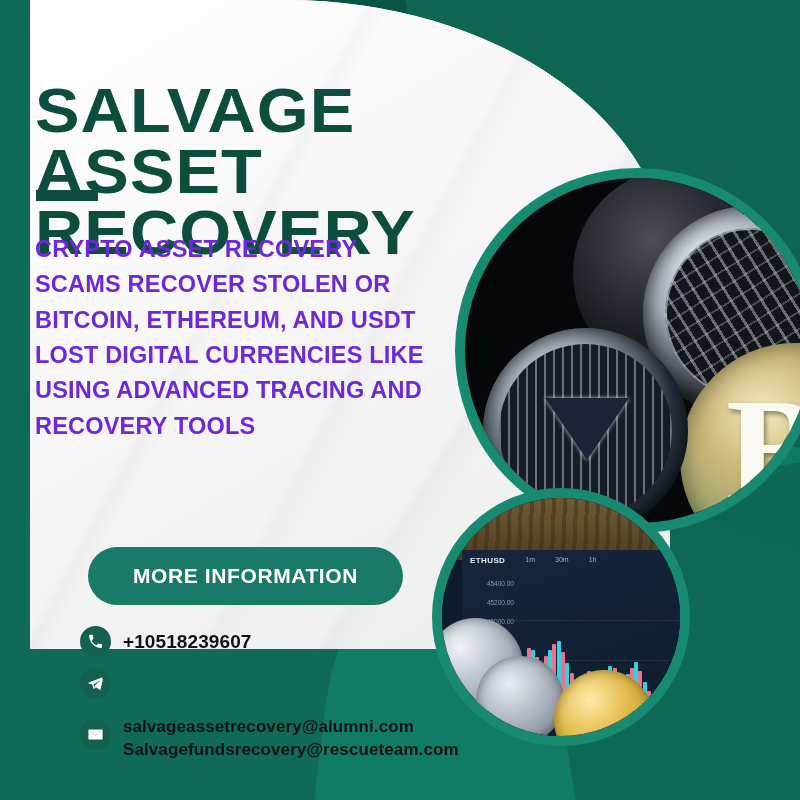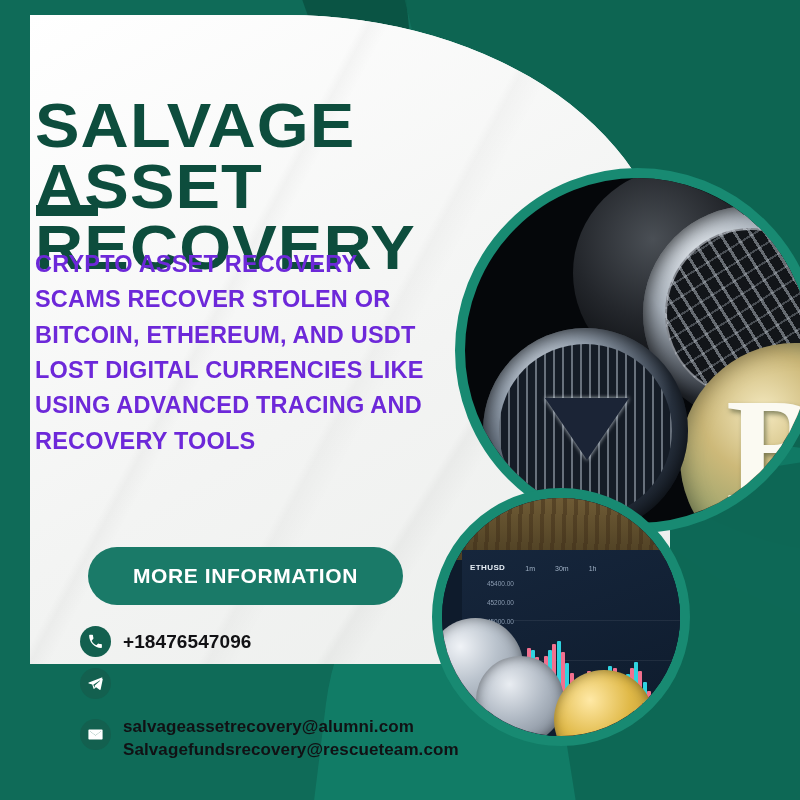--- a/index.html
+++ b/index.html
@@ -41,21 +41,21 @@
   .shape-e{
     left:560px;top:470px;width:420px;height:430px;
     background:#0c6351;
     border-radius:55% 0 0 0;
     transform:rotate(-9deg);
     opacity:.8;
   }
 
   
   .card{
-    position:absolute;left:30px;top:15px;width:640px;height:649px;
+    position:absolute;left:30px;top:0;width:640px;height:649px;
     background:#f7f8f7;
     border-radius:0 60% 0 0 / 0 42% 0 0;
     overflow:hidden;
   }
   .card::before{
     content:"";position:absolute;inset:0;
     background:
       linear-gradient(118deg, rgba(0,0,0,0) 34%, rgba(0,0,0,.028) 35%, rgba(0,0,0,0) 37%),
       linear-gradient(118deg, rgba(0,0,0,0) 52%, rgba(0,0,0,.022) 53%, rgba(0,0,0,0) 56%),
       linear-gradient(122deg, rgba(0,0,0,0) 66%, rgba(0,0,0,.03) 67%, rgba(0,0,0,0) 70%),
@@ -222,21 +222,21 @@
     background:
       repeating-linear-gradient(92deg, rgba(60,42,22,.45) 0 4px, rgba(0,0,0,0) 4px 11px),
       linear-gradient(180deg,#6f5b35 0%,#4d3f23 100%);
   }
   .screen{
     position:absolute;left:20px;top:52px;right:-10px;bottom:-10px;
     background:linear-gradient(160deg,#16263c 0%,#0d1a2b 100%);
   }
   .screen-top{
     position:absolute;left:8px;top:6px;right:6px;height:16px;
-    display:flex;align-items:flex-end;gap:20px;
+    display:flex;align-items:flex-start;gap:20px;
   }
   .sym{color:#e6edf5;font-size:8px;font-weight:bold;letter-spacing:.4px;}
   .tf{color:#9fb0c4;font-size:7px;}
   .yaxis{position:absolute;left:6px;top:30px;width:46px;}
   .yaxis div{color:#8a9bb0;font-size:6.5px;margin-bottom:12px;text-align:right;}
   .candles{position:absolute;left:56px;top:28px;right:0;bottom:16px;}
   .candle{position:absolute;bottom:0;width:4px;border-radius:1px;}
   .up{background:#2fd3e0;}
   .down{background:#f2708f;}
   .grid-line{position:absolute;left:52px;right:0;height:1px;background:rgba(255,255,255,.07);}
@@ -296,21 +296,21 @@
   <button class="cta">MORE INFORMATION</button>
 
   <div class="contacts">
 
     <div class="c-row">
       <span class="c-icon">
         <svg viewBox="0 0 24 24">
             <path d="M6.6 10.8c1.4 2.8 3.8 5.2 6.6 6.6l2.2-2.2c.3-.3.7-.4 1-.2 1.2.4 2.4.6 3.6.6.6 0 1 .4 1 1V20c0 .6-.4 1-1 1C10.8 21 3 13.2 3 3.5c0-.6.4-1 1-1h3.5c.6 0 1 .4 1 1 0 1.3.2 2.5.6 3.6.1.3 0 .7-.2 1l-2.3 2.7z"></path>
           </svg>
       </span>
-      <span class="c-text">+18476547096</span>
+      <span class="c-text">+10518239607</span>
     </div>
 
     <div class="c-row">
       <span class="c-icon">
         <svg viewBox="0 0 24 24">
             <path d="M21.8 3.3 2.6 10.6c-.9.4-.9 1.1 0 1.4l4.8 1.5 1.8 5.6c.2.6.4.8 1 .3l2.6-2.1 4.9 3.6c.9.5 1.4.2 1.6-.8l2.9-13.6c.3-1.2-.4-1.7-1.4-1.2zM8.9 13.6l9.1-5.7c.4-.3.8-.1.5.2l-7.5 6.8-.3 3.2-1.8-4.5z"></path>
           </svg>
       </span>
     </div>
 

